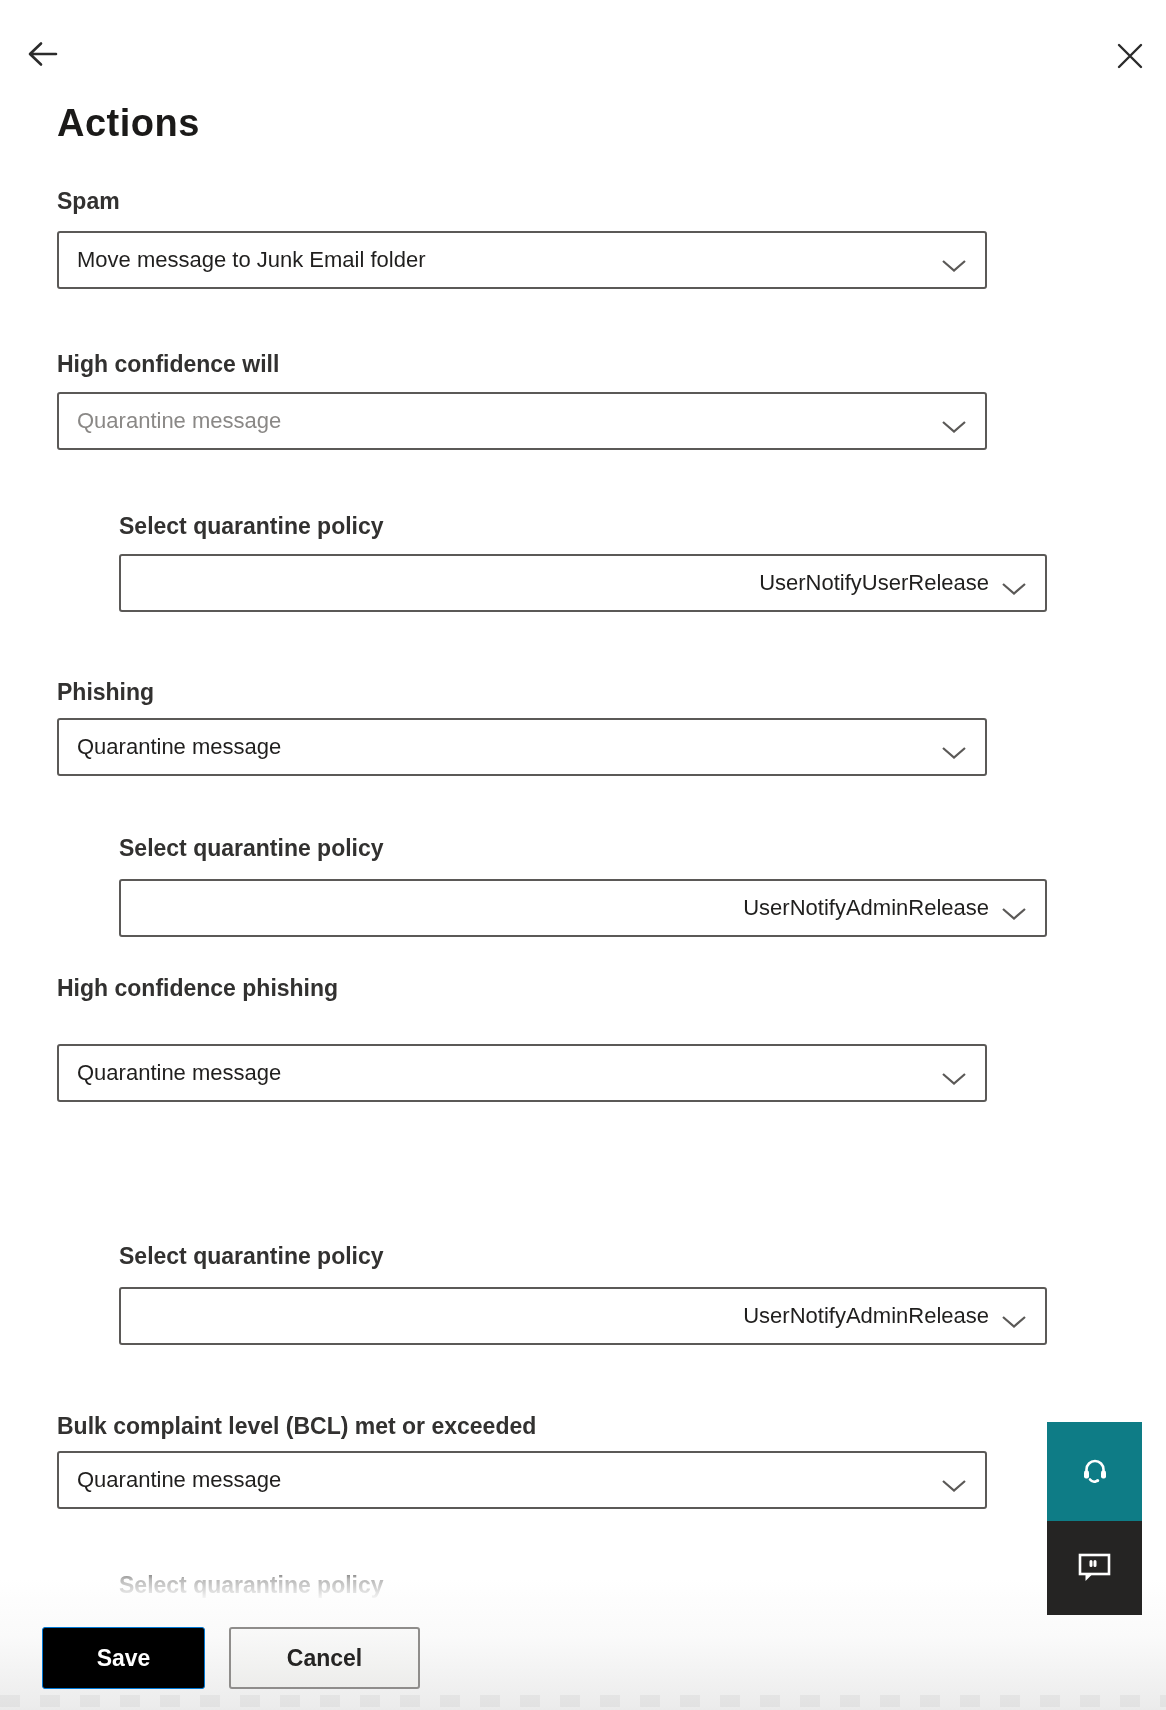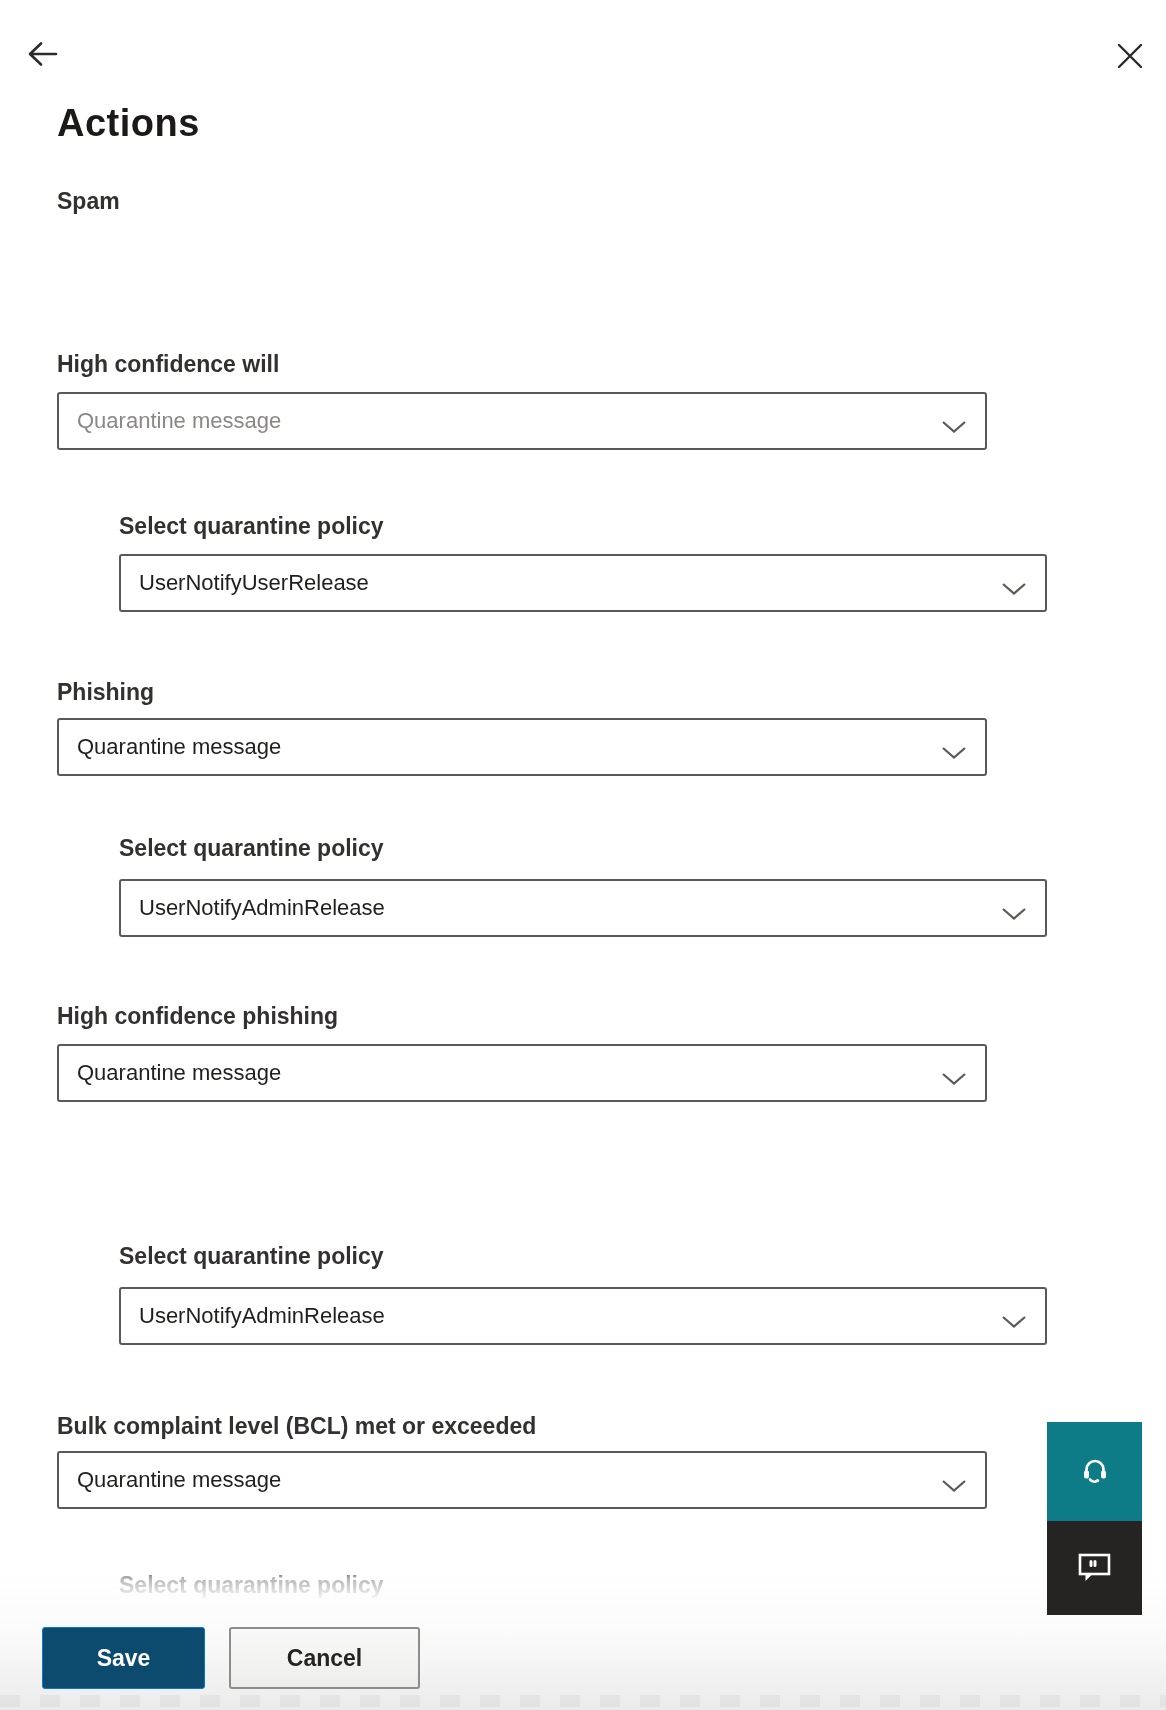--- a/index.html
+++ b/index.html
@@ -24,21 +24,21 @@
     font-size:23px; font-weight:600; color:#323130; line-height:32px;
     white-space:nowrap;
   }
   .fld-label.indent { left:119px; }
   .dropdown {
     position:absolute; left:57px; width:930px; height:58px;
     background:#ffffff; border:2px solid #5b5957; border-radius:3px;
     display:flex; align-items:center; padding:0 56px 0 18px;
     font-size:22px; color:#201f1e; cursor:pointer;
   }
-  .dropdown.indent { left:119px; width:928px; }
+  .dropdown.indent { left:119px; width:928px;text-align:right; }
   .dropdown .val { flex:1; white-space:nowrap; overflow:hidden; }
   .dropdown.muted .val { color:#8a8886; }
   .dropdown .chev {
     position:absolute; right:18px; top:50%; transform:translateY(-50%);
     width:26px; height:14px; display:block;
   }
   .note {
     position:absolute; left:57px; top:1128px; width:990px;
     font-size:22px; color:#323130; line-height:39px;
   }
@@ -67,21 +67,21 @@
     position:absolute; right:61px; bottom:0; width:49px; height:5px; z-index:4;
     background:#3d1f1f; border-radius:2px 2px 0 0;
   }
   .btn {
     position:absolute; top:1615px; height:62px; z-index:5;
     font-family:"Liberation Sans", sans-serif;
     font-size:23px; border-radius:3px; cursor:pointer;
     display:flex; align-items:center; justify-content:center;
   }
   .save-btn {
-    left:42px; width:163px; background:#0c4a6e; border:1px solid #0078d4;
+    left:42px; width:163px; background:#000000; border:1px solid #0078d4;
     color:#ffffff; font-weight:600;
   }
   .cancel-btn {
     left:229px; width:191px;
     background:linear-gradient(180deg,#f9f9f9,#ededeb);
     border:2px solid #8f8d8b; color:#252423; font-weight:600;
   }
   .support-btn {
     position:absolute; left:1047px; width:95px; z-index:6; border:none; cursor:pointer;
     display:flex; align-items:center; justify-content:center; padding:0;
@@ -105,20 +105,28 @@
     <span style="display:flex;">
       <svg width="28" height="28" viewBox="0 0 28 28" fill="none">
         <path d="M3 3 L25 25 M25 3 L3 25" stroke="#2b2b2b" stroke-width="2.4" stroke-linecap="round"></path>
       </svg>
     </span>
   </button>
 
   <h1 class="page-title">Actions</h1>
 
   <div class="fld-label" style="top:173px">Spam</div>
+  <div class="dropdown" style="top:219px" role="combobox">
+    <span class="val">Move message to Junk Email folder</span>
+    <span class="chev">
+      <svg width="26" height="14" viewBox="0 0 26 14" fill="none">
+          <path d="M2 2 L13 11.5 L24 2" stroke="#5b5957" stroke-width="2.2" fill="none"></path>
+        </svg>
+    </span>
+  </div>
 
   <div class="fld-label" style="top:336px">High confidence will</div>
   <div class="dropdown muted" style="top:380px" role="combobox">
     <span class="val">Quarantine message</span>
     <span class="chev">
       <svg width="26" height="14" viewBox="0 0 26 14" fill="none">
           <path d="M2 2 L13 11.5 L24 2" stroke="#5b5957" stroke-width="2.2" fill="none"></path>
         </svg>
     </span>
   </div>
@@ -146,21 +154,21 @@
   <div class="fld-label indent" style="top:820px">Select quarantine policy</div>
   <div class="dropdown indent" style="top:867px" role="combobox">
     <span class="val">UserNotifyAdminRelease</span>
     <span class="chev">
       <svg width="26" height="14" viewBox="0 0 26 14" fill="none">
           <path d="M2 2 L13 11.5 L24 2" stroke="#5b5957" stroke-width="2.2" fill="none"></path>
         </svg>
     </span>
   </div>
 
-  <div class="fld-label" style="top:988px">High confidence phishing</div>
+  <div class="fld-label" style="top:960px">High confidence phishing</div>
   <div class="dropdown" style="top:1032px" role="combobox">
     <span class="val">Quarantine message</span>
     <span class="chev">
       <svg width="26" height="14" viewBox="0 0 26 14" fill="none">
           <path d="M2 2 L13 11.5 L24 2" stroke="#5b5957" stroke-width="2.2" fill="none"></path>
         </svg>
     </span>
   </div>
 
   <div class="note">

